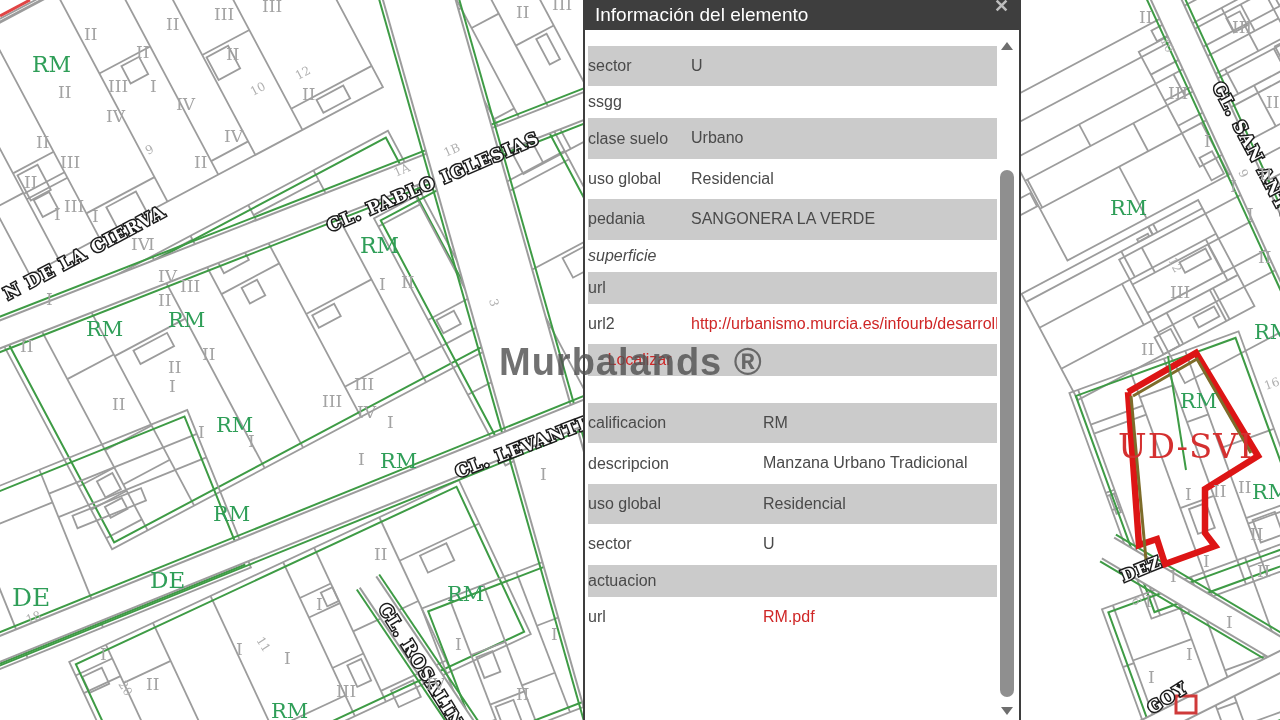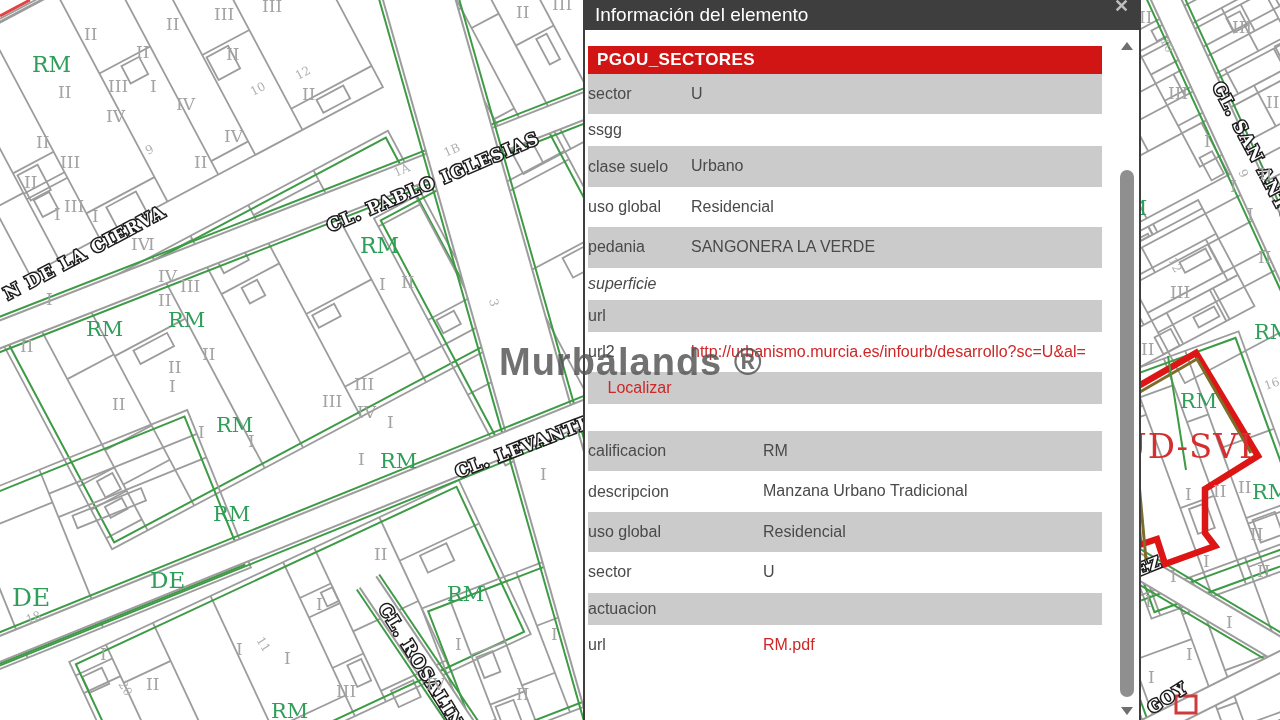--- a/index.html
+++ b/index.html
@@ -1,21 +1,21 @@
 <!DOCTYPE html>
 <html><head>
 <meta charset="utf-8">
 <style>
   html,body{margin:0;padding:0}
   body{width:1280px;height:720px;overflow:hidden;position:relative;background:#fff;
        font-family:"Liberation Sans",sans-serif}
   #map-canvas{position:absolute;left:0;top:0}
 
   
-  #info-panel{position:absolute;left:583px;top:0;width:558px;height:720px;box-sizing:border-box;
+  #info-panel{position:absolute;left:583px;top:0;width:438px;height:720px;box-sizing:border-box;
       background:#fff;border-left:2px solid #3e3e3e;border-right:2px solid #3e3e3e}
   #panel-titlebar{position:absolute;top:0;left:0;right:0;height:30px;background:#3e3e3e;color:#fff;
       font-size:19px;line-height:29px;padding-left:10px;box-sizing:border-box;overflow:hidden}
   #panel-close{position:absolute;top:-3px;right:10px;color:#bdbdbd;font-size:18px;font-weight:bold;
       line-height:18px;cursor:pointer}
   #panel-content{position:absolute;top:30px;left:0;right:22px;bottom:0;padding:16px 0 0 3px;overflow:hidden}
   .section-header{background:#d11414;color:#fff;font-weight:bold;font-size:17px;padding:4px 9px;
       width:514px;box-sizing:border-box;letter-spacing:.4px}
   .info-row{display:flex;width:514px;box-sizing:border-box;padding:7px 0;font-size:16px;
       color:#4a4a4a;align-items:center;min-height:19px}
@@ -458,21 +458,20 @@
     <text transform="translate(1160 40) rotate(62)" font-family="&quot;DejaVu Serif&quot;,serif" font-size="12" fill="#b0b0b0">10</text>
     <text transform="translate(1168 260) rotate(62)" font-family="&quot;DejaVu Serif&quot;,serif" font-size="12" fill="#b0b0b0">12</text>
   </svg>
 
 <div id="info-panel">
   <div id="panel-titlebar">
     <span>Información del elemento</span>
     <span id="panel-close">✕</span>
   </div>
   <div id="panel-content">
-      <div class="section-header">PGOU_SECTORES</div>
       <div class="info-row shaded">
         <span class="row-label" style="width: 103px;">sector</span>
         <span class="row-value">U</span>
       </div>
       <div class="info-row">
         <span class="row-label" style="width: 103px;">ssgg</span>
         <span class="row-value"></span>
       </div>
       <div class="info-row shaded">
         <span class="row-label" style="width: 103px;">clase suelo</span>

